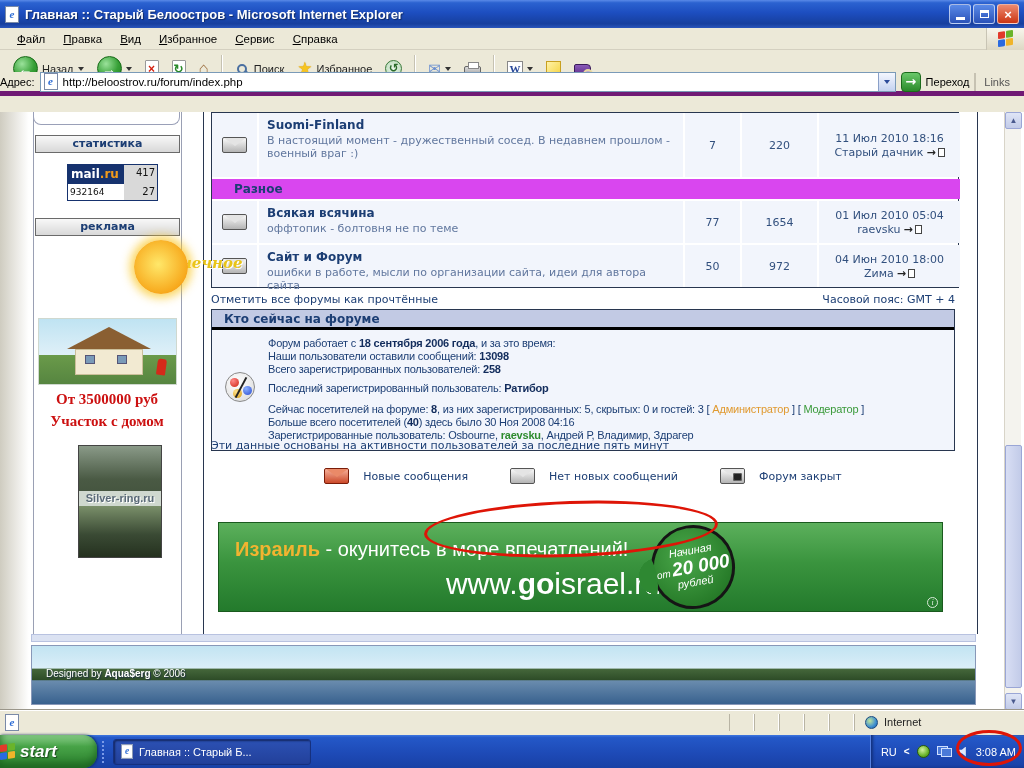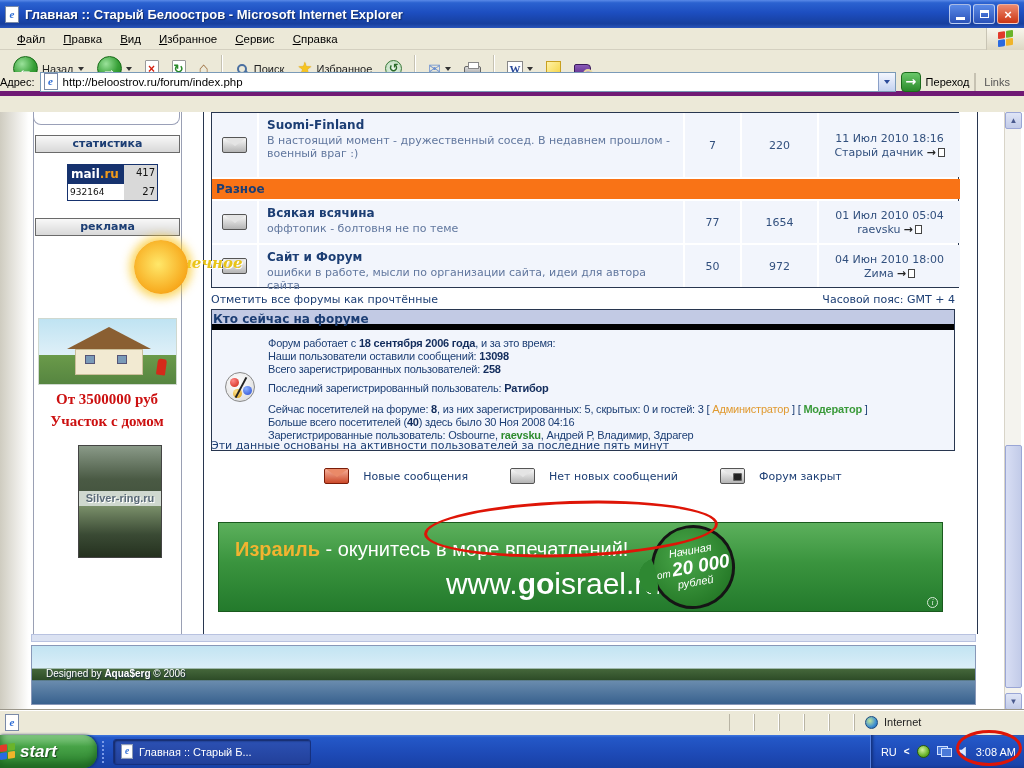--- a/index.html
+++ b/index.html
@@ -121,45 +121,45 @@
   #ftable { position:absolute; left:211px; top:0; width:748px; background:#fff; border:1px solid #28364f;
     display:grid; grid-template-columns:45px 424px 55px 75px 141px; grid-template-rows:64px 20px 42px 42px; gap:2px; }
   .fc { background:#f2f5fc; }
   .fc.icon-c { display:flex; align-items:center; justify-content:center; }
   .fc.title-c { padding:5px 8px; }
   .ft { font:bold 12px "DejaVu Sans",sans-serif; color:#1c3e74; }
   .fd { font:11px/13px "DejaVu Sans",sans-serif; color:#61779e; margin-top:2px; }
   .fc.num { display:flex; align-items:center; justify-content:center; font:11px "DejaVu Sans",sans-serif; color:#32507e; }
   .fc.last { display:flex; flex-direction:column; align-items:center; justify-content:center; gap:1px;
     font:11px "DejaVu Sans",sans-serif; color:#32507e; }
-  .fc.sect { grid-column:1/-1; background:#f97316; display:flex; align-items:center; padding-left:4px;
+  .fc.sect { grid-column:1/-1; background:#d946ef; display:flex; align-items:center; padding-left:22px;
     font:bold 12px "DejaVu Sans",sans-serif; color:#1c3e74; }
   .env { width:25px; height:16px; border:1px solid #555; border-radius:2px; position:relative;
     background:linear-gradient(#fafafa,#b4b4b4); }
   .env::before { content:""; position:absolute; left:1px; top:0; width:0; height:0;
     border-left:11px solid transparent; border-right:11px solid transparent; border-top:8px solid #e4e4e4; }
   .env.red { background:linear-gradient(#f6b29c,#cc4a2a); border-color:#7a1c08; }
   .env.red::before { border-top-color:#ea8a68; }
   .env.closed::after { content:""; position:absolute; right:2px; bottom:2px; width:9px; height:8px;
     background:#222; border-radius:2px; box-shadow:inset 0 0 0 1px #666; }
   .go-arrow { font-weight:bold; color:#222; margin-left:3px; }
   .mini-doc { display:inline-block; width:7px; height:9px; background:#fff; border:1px solid #444; margin-left:2px; vertical-align:-1px; }
 
   #mark-read { position:absolute; left:211px; top:181px; font:11px "DejaVu Sans",sans-serif; color:#1c3e74; }
   #tz { position:absolute; left:211px; top:181px; width:744px; text-align:right; font:11px "DejaVu Sans",sans-serif; color:#1c3e74; }
 
   
   #whobox { position:absolute; left:211px; top:197px; width:744px; border:1px solid #28364f; }
-  #who-head { height:20px; background:#c2cae4; border-bottom:6px solid #000000; padding-left:1px;
+  #who-head { height:20px; background:#c2cae4; border-bottom:3px solid #000000; padding-left:12px;
     font:bold 12px/19px "DejaVu Sans",sans-serif; color:#1c3e74; }
   #who-body { background:#f2f5fc; padding:7px 8px 8px 56px; position:relative; }
   .wl { font-family:"Liberation Sans",sans-serif; font-size:11px; line-height:13px; letter-spacing:-0.2px; color:#1c3e74; white-space:nowrap; }
   .wl b { color:#122c5c; }
   .mt7 { margin-top:6px; } .mt9 { margin-top:8px; }
-  .admin { color:#e09a30; } .mod { color:#3a9a3a;font-weight:bold; } .green-user { color:#2e8b2e; font-weight:bold; }
+  .admin { color:#e09a30; } .mod { color:#3a9a3a; } .green-user { color:#2e8b2e; font-weight:bold; }
   #whoicon { position:absolute; left:13px; top:42px; width:30px; height:30px; border-radius:50%;
     background:radial-gradient(circle at 40% 35%,#fff,#d8d8d8); border:1px solid #8a8a8a; }
   #whoicon::after { content:""; position:absolute; left:14px; top:3px; width:2px; height:23px; background:#222; transform:rotate(28deg); }
   .wdot { position:absolute; width:9px; height:9px; border-radius:50%; }
   .wd1 { left:4px; top:5px; background:radial-gradient(circle at 35% 30%,#f88,#c21); }
   .wd2 { left:7px; top:16px; background:radial-gradient(circle at 35% 30%,#ffe08a,#d89a10); }
   .wd3 { left:17px; top:13px; background:radial-gradient(circle at 35% 30%,#8ab0ff,#2a4ad0); }
 
   #who-note { position:absolute; left:211px; top:327px; font:11px "DejaVu Sans",sans-serif; color:#1c3e74; }
 

